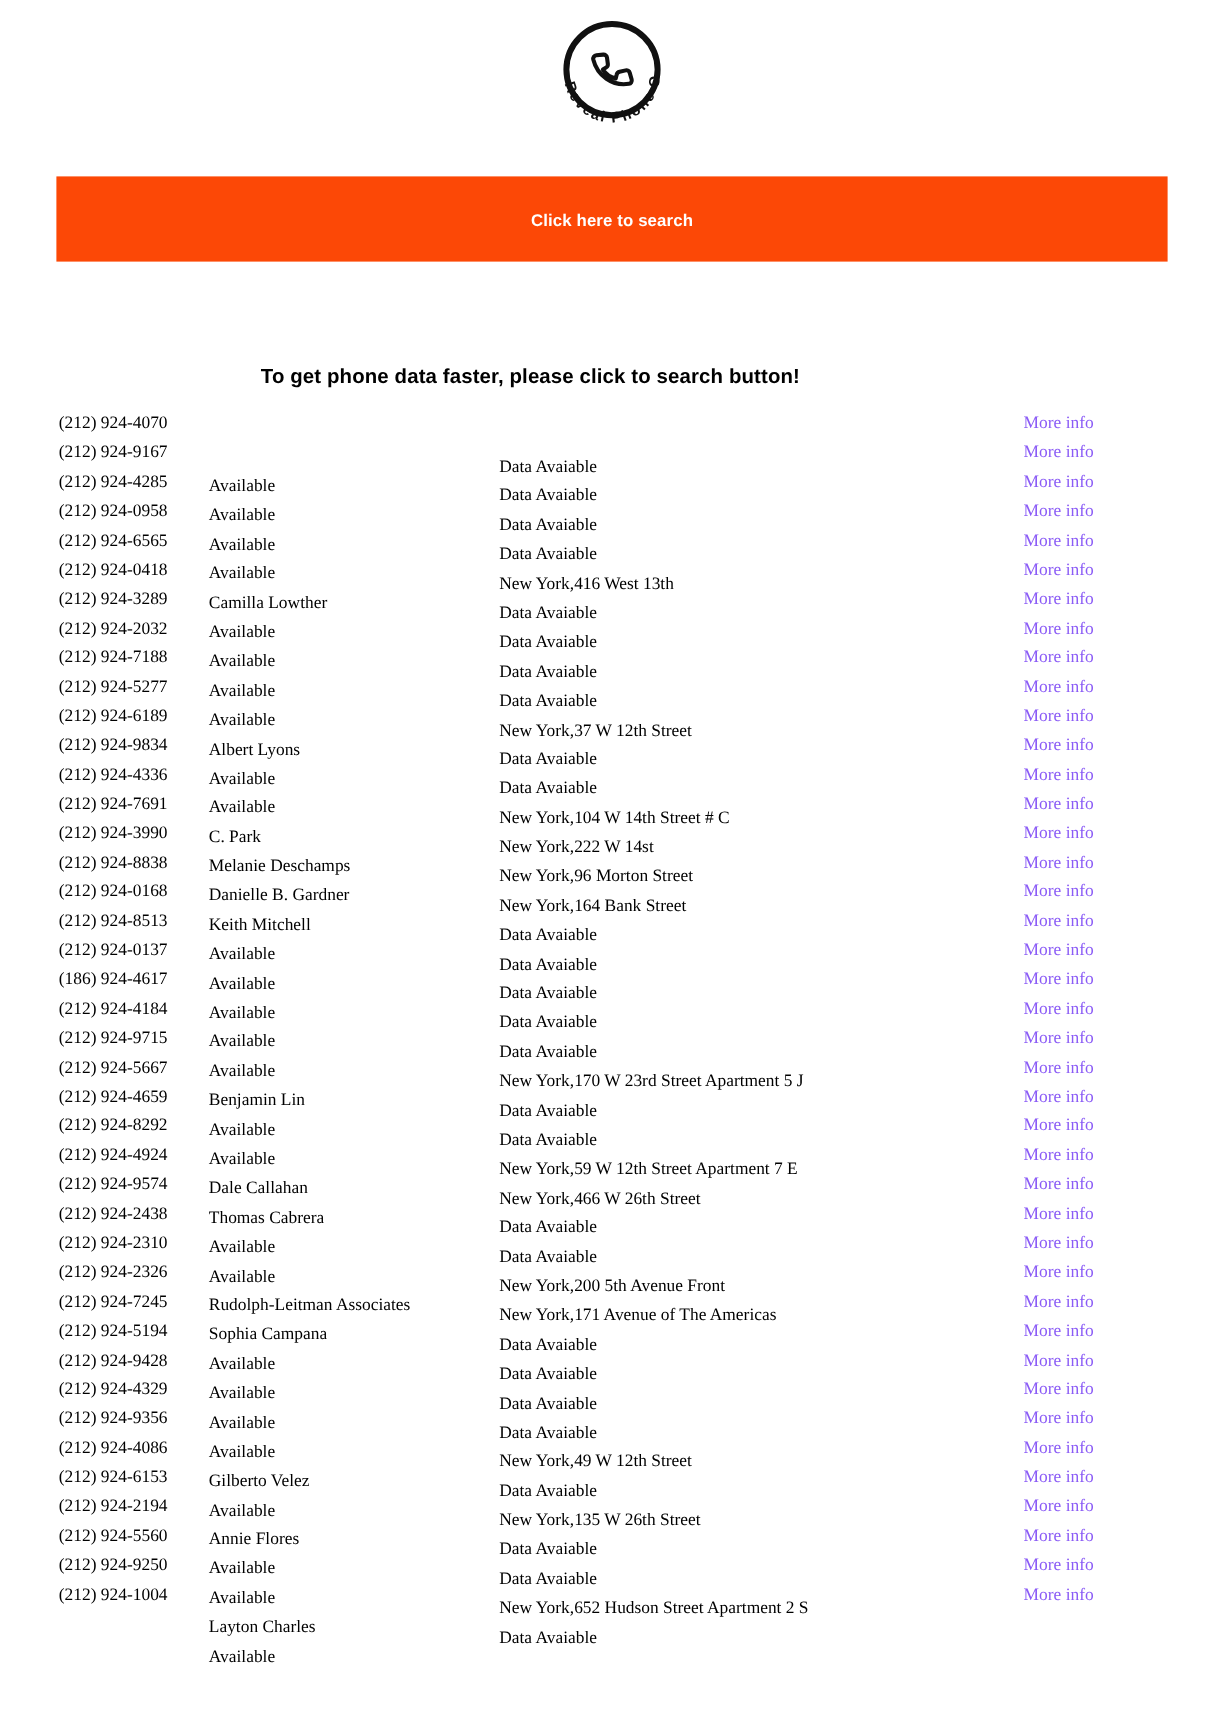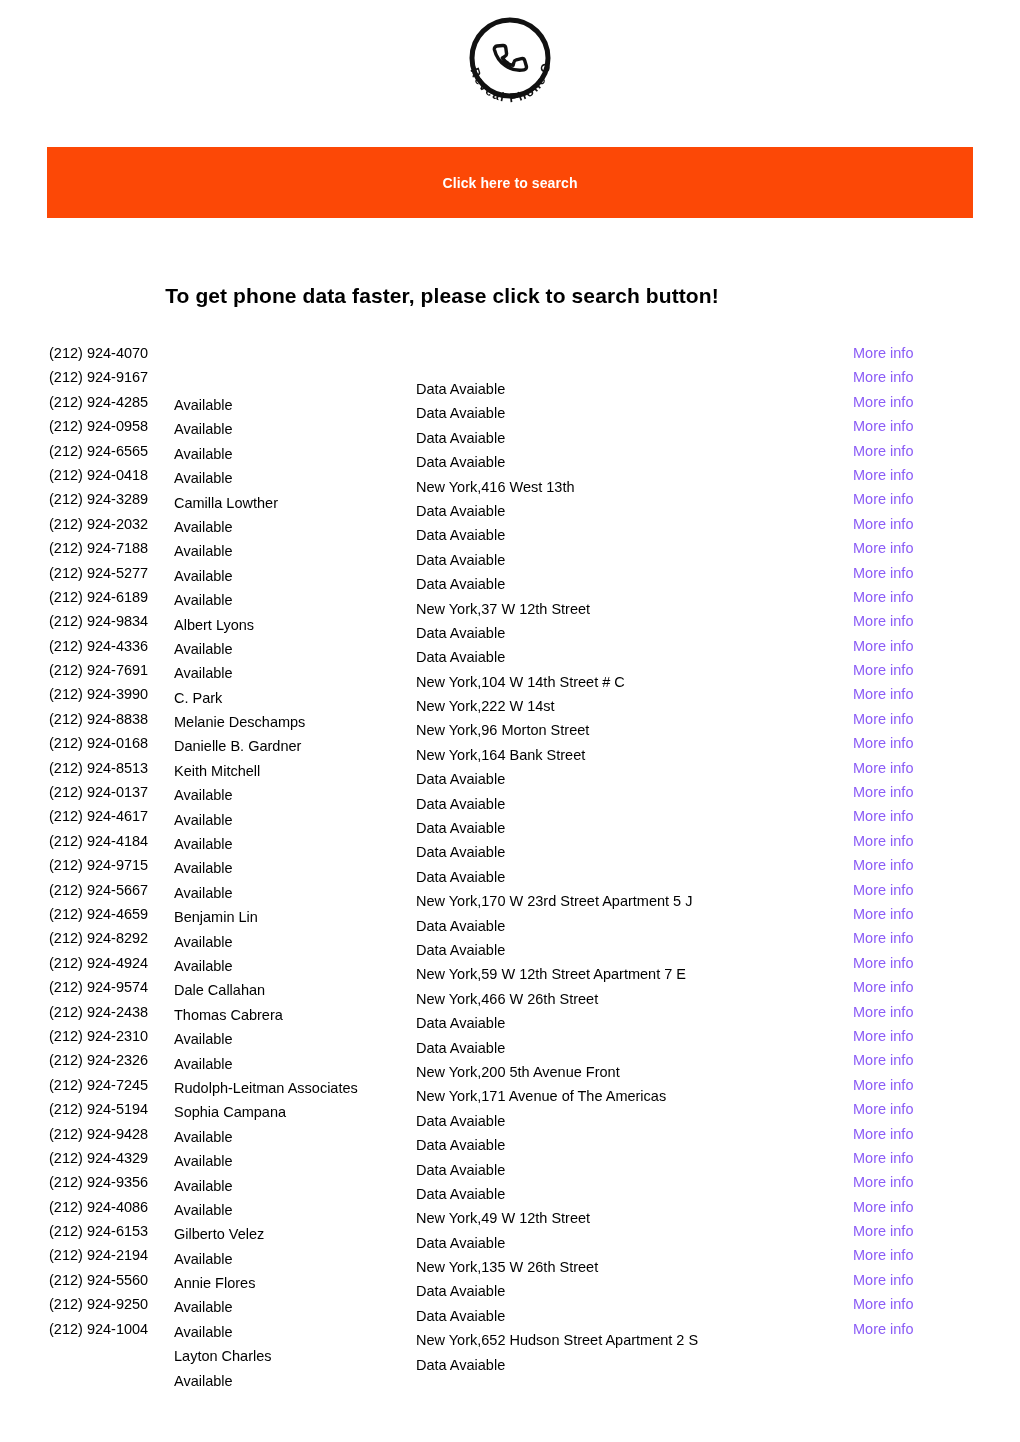--- a/index.html
+++ b/index.html
@@ -56,35 +56,36 @@
     font-size: 14px;
     font-weight: bold;
     letter-spacing: 0.1px;
     font-family: "Liberation Sans", sans-serif;
   }
 
   
   .page-heading {
     position: absolute;
     left: 0;
-    top: 284px;
+    top: 304px;
     width: 884px;
     text-align: center;
-    font-size: 21px;
+    font-size: 17px;
     font-weight: bold;
     color: #000000;
     letter-spacing: 0.1px;
   }
 
   
   .results {
     position: absolute;
     left: 0;
     top: 341px;
     width: 1020px;
+    font-family: Liberation Serif, serif;
   }
   .result-row {
     position: relative;
     height: 24.4px;
     line-height: 24.4px;
     font-size: 14.5px;
     white-space: nowrap;
   }
   .cell-phone {
     position: absolute;
@@ -261,21 +262,21 @@
       <span class="cell-address">Data Avaiable</span>
       <a class="cell-more" href="#">More info</a>
     </div>
     <div class="result-row">
       <span class="cell-phone">(212) 924-0137</span>
       <span class="cell-name">Available</span>
       <span class="cell-address">Data Avaiable</span>
       <a class="cell-more" href="#">More info</a>
     </div>
     <div class="result-row">
-      <span class="cell-phone">(212) 924-4617</span>
+      <span class="cell-phone">(186) 924-4617</span>
       <span class="cell-name">Available</span>
       <span class="cell-address">Data Avaiable</span>
       <a class="cell-more" href="#">More info</a>
     </div>
     <div class="result-row">
       <span class="cell-phone">(212) 924-4184</span>
       <span class="cell-name">Available</span>
       <span class="cell-address">Data Avaiable</span>
       <a class="cell-more" href="#">More info</a>
     </div>

